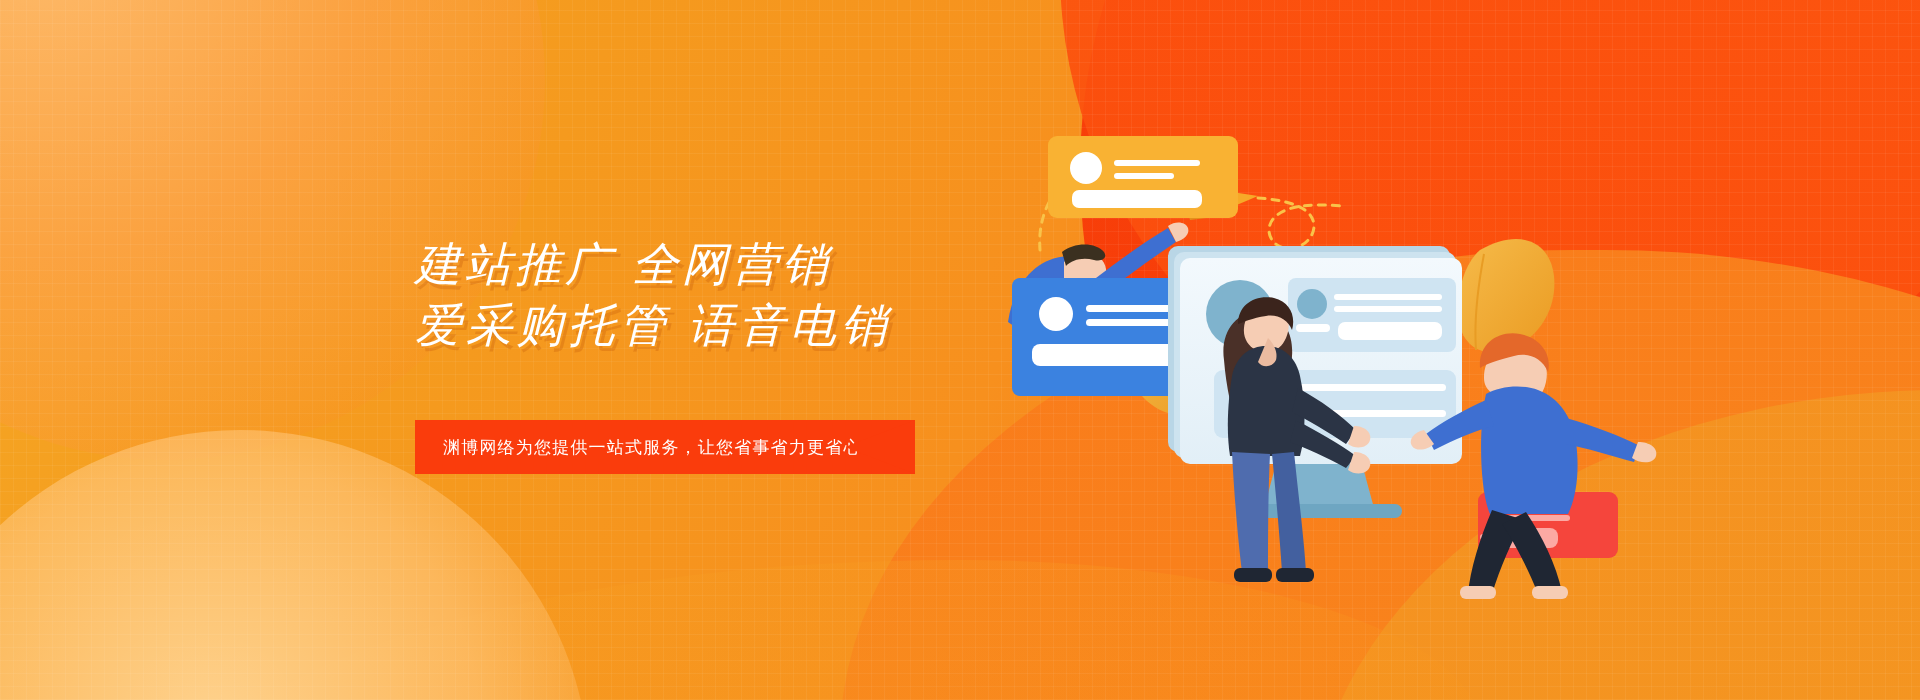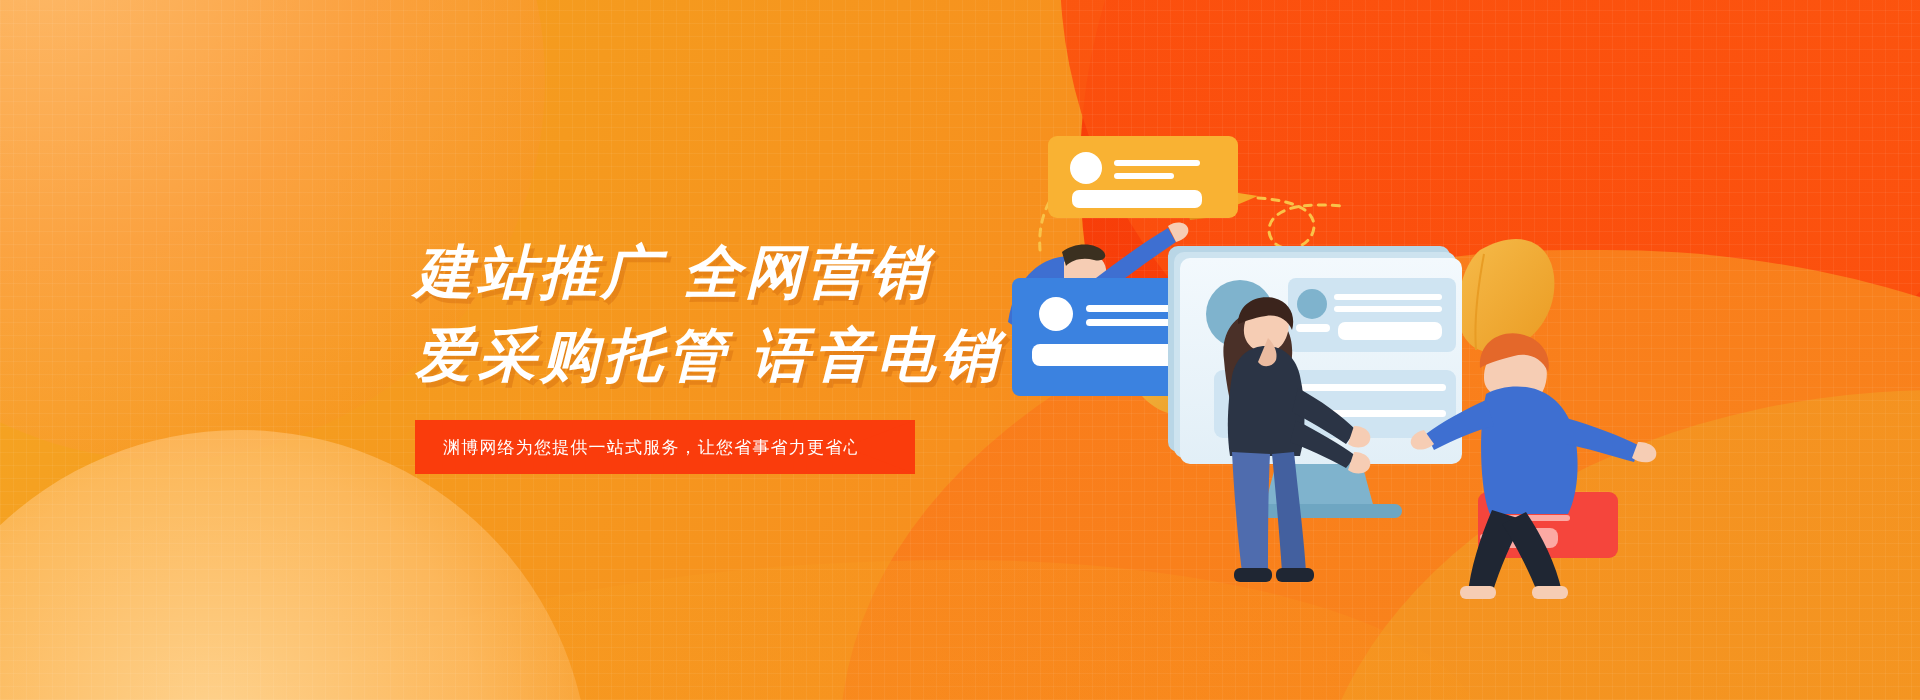--- a/index.html
+++ b/index.html
@@ -60,30 +60,30 @@
     background-image:
       repeating-linear-gradient(0deg, rgba(255,255,255,.055) 0 1px, rgba(255,255,255,0) 1px 13px),
       repeating-linear-gradient(90deg, rgba(255,255,255,.055) 0 1px, rgba(255,255,255,0) 1px 13px);
   }
 
   
   .copy{
     position:absolute;left:415px;top:238px;width:760px;z-index:30;
   }
   .headline{
-    font-size:58px;
-    font-weight:bold;
+    font-size:46px;
+    font-weight:normal;
     font-style:italic;
     letter-spacing:4px;
     color:#ffffff;
     line-height:1.16;
     white-space:nowrap;
     text-shadow:4px 5px 0 rgba(196,88,10,.30);
   }
-  .headline.l2{margin-top:16px;letter-spacing:5px;}
+  .headline.l2{margin-top:8px;letter-spacing:5px;}
 
   
   .ribbon{
     position:absolute;left:415px;top:420px;
     width:500px;height:54px;
     background:#fa3c0c;
     display:flex;align-items:center;
     z-index:30;
     clip-path:polygon(0 0, 100% 0, 100% 100%, 0 100%, 0 100%);
   }

